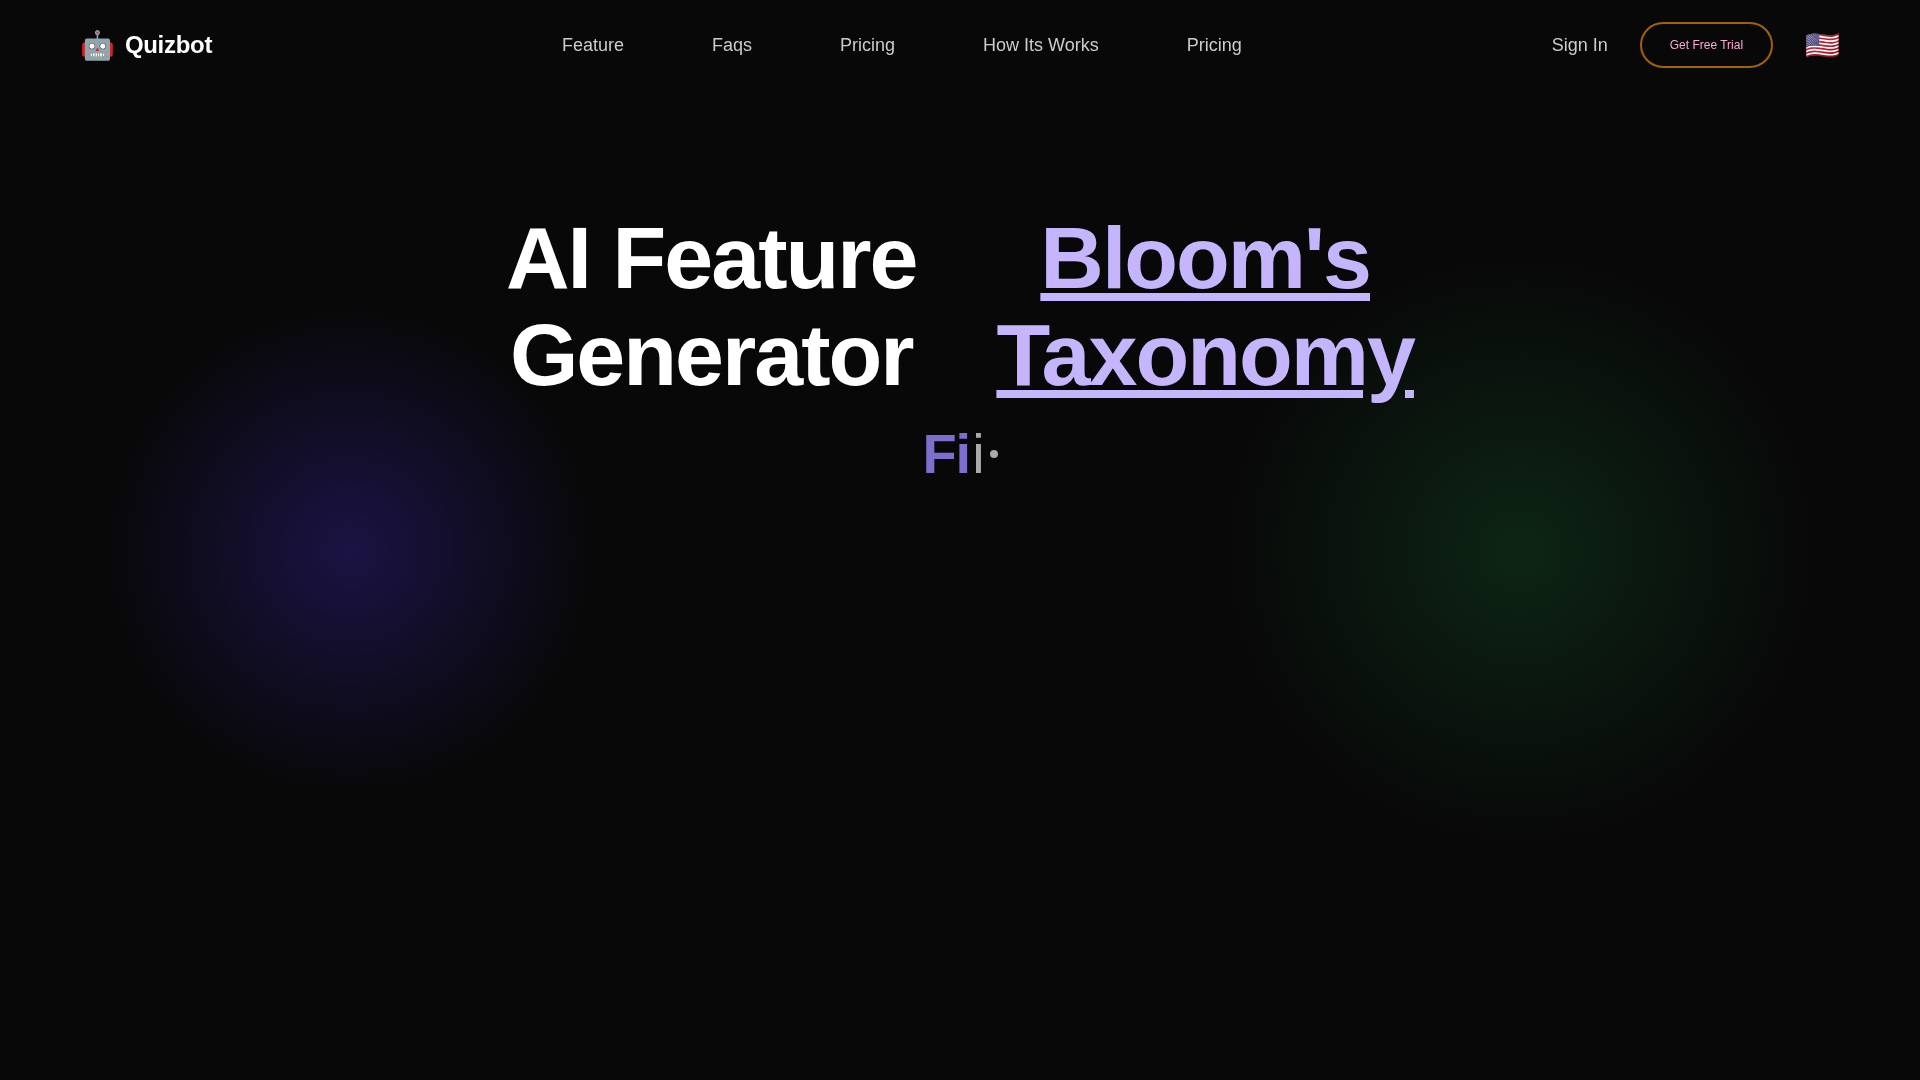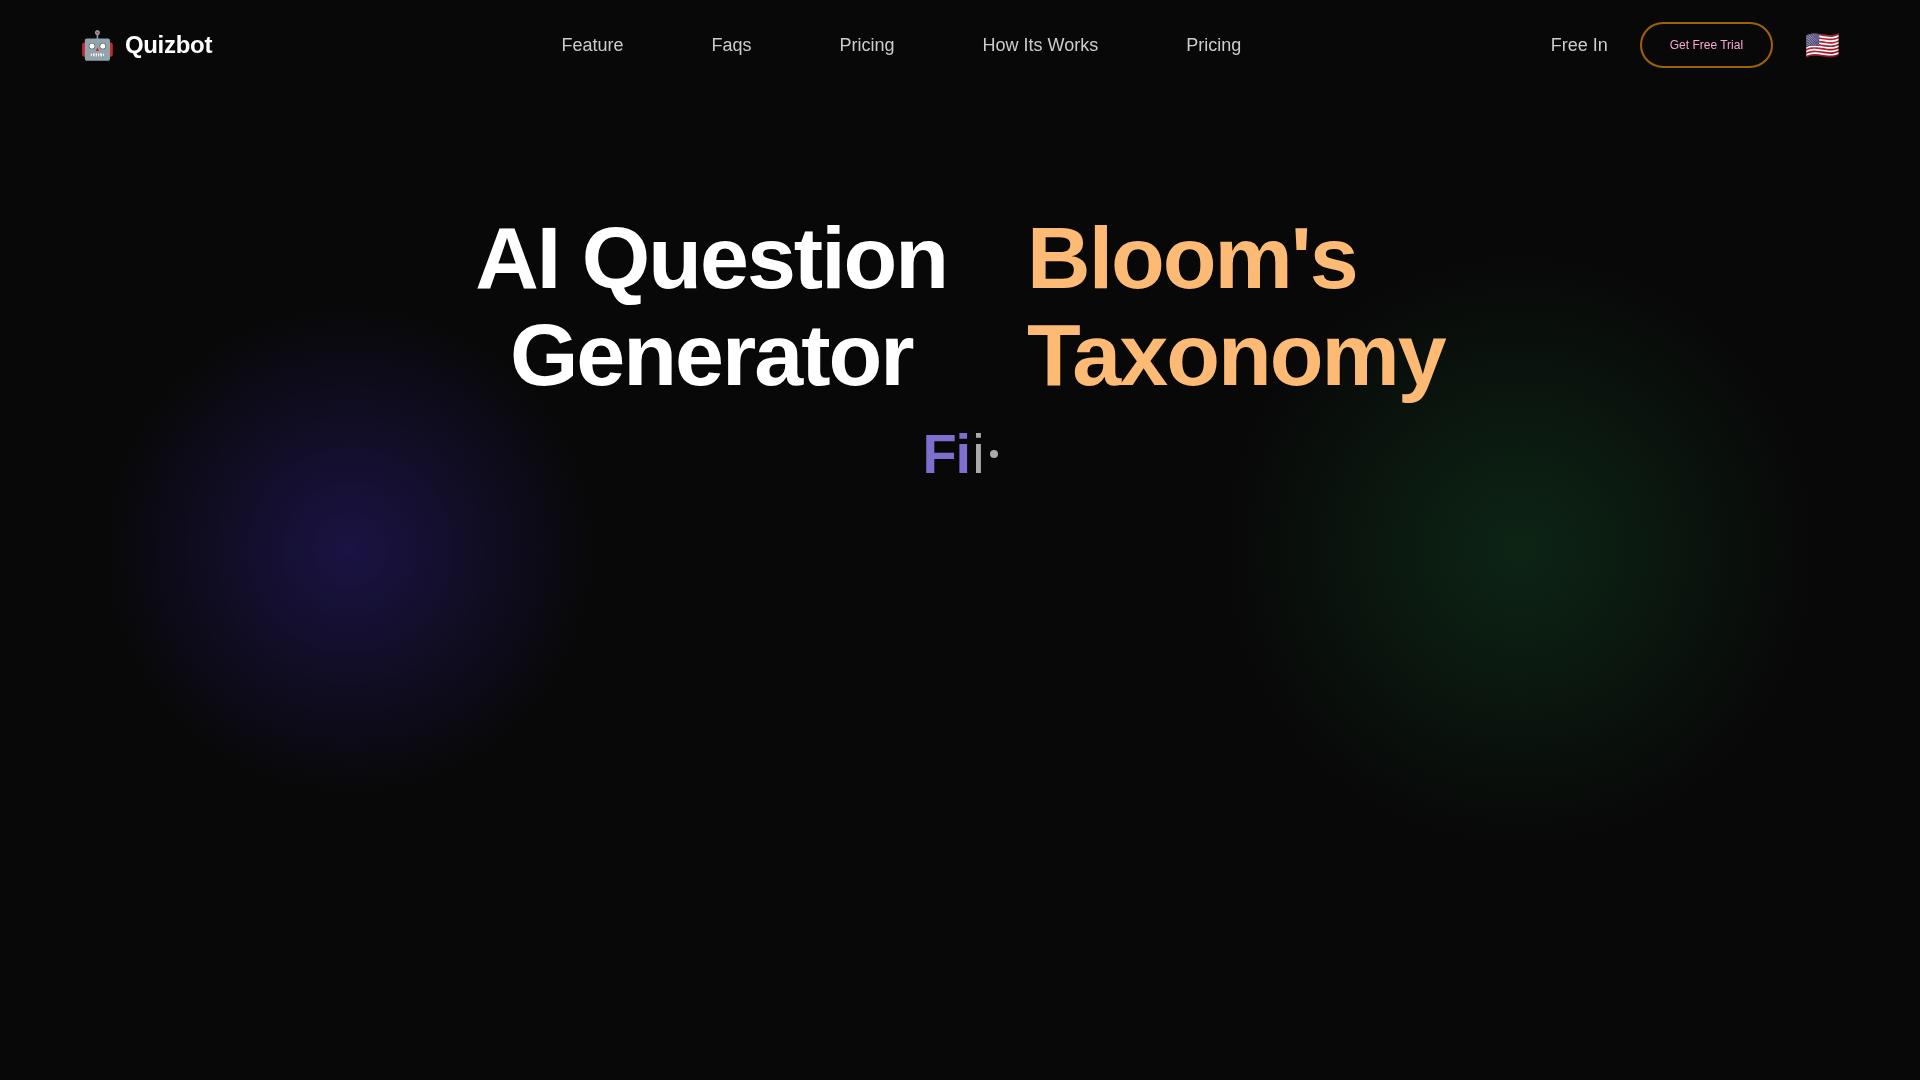--- a/index.html
+++ b/index.html
@@ -136,26 +136,27 @@
     .hero-title-left {
       text-align: center;
       color: #ffffff;
       font-size: 88px;
       font-weight: 700;
       line-height: 1.1;
       letter-spacing: -2px;
     }
 
     .hero-title-right {
-      text-align: left;
-      color: #fdba74;
+      text-align: center;
+      color: #c4b5fd;
       font-size: 88px;
       font-weight: 700;
       line-height: 1.1;
       letter-spacing: -2px;
+      text-decoration: underline;
     }
 
     .hero-animated-text {
       text-align: center;
       margin-bottom: 48px;
       height: 60px;
       display: flex;
       align-items: center;
       justify-content: center;
     }
@@ -206,30 +207,30 @@
 
   <ul class="nav-links">
     <li><a href="#feature">Feature</a></li>
     <li><a href="#faqs">Faqs</a></li>
     <li><a href="#pricing">Pricing</a></li>
     <li><a href="#how-it-works">How Its Works</a></li>
     <li><a href="#contact">Pricing</a></li>
   </ul>
 
   <div class="nav-right">
-    <a class="sign-in" href="#">Free In</a>
+    <a class="sign-in" href="#">Sign In</a>
     <button class="get-free-trial-btn">Get Free Trial</button>
     <span class="flag-icon">🇺🇸</span>
   </div>
 </nav>
 
 <section class="hero">
   <div class="hero-titles">
     <div class="hero-title-left">
-      <div>AI Question</div>
+      <div>AI Feature</div>
       <div>Generator</div>
     </div>
     <div class="hero-title-right">
       <div>Bloom's</div>
       <div>Taxonomy</div>
     </div>
   </div>
 
   <div class="hero-animated-text">
     <span class="animated-word">

